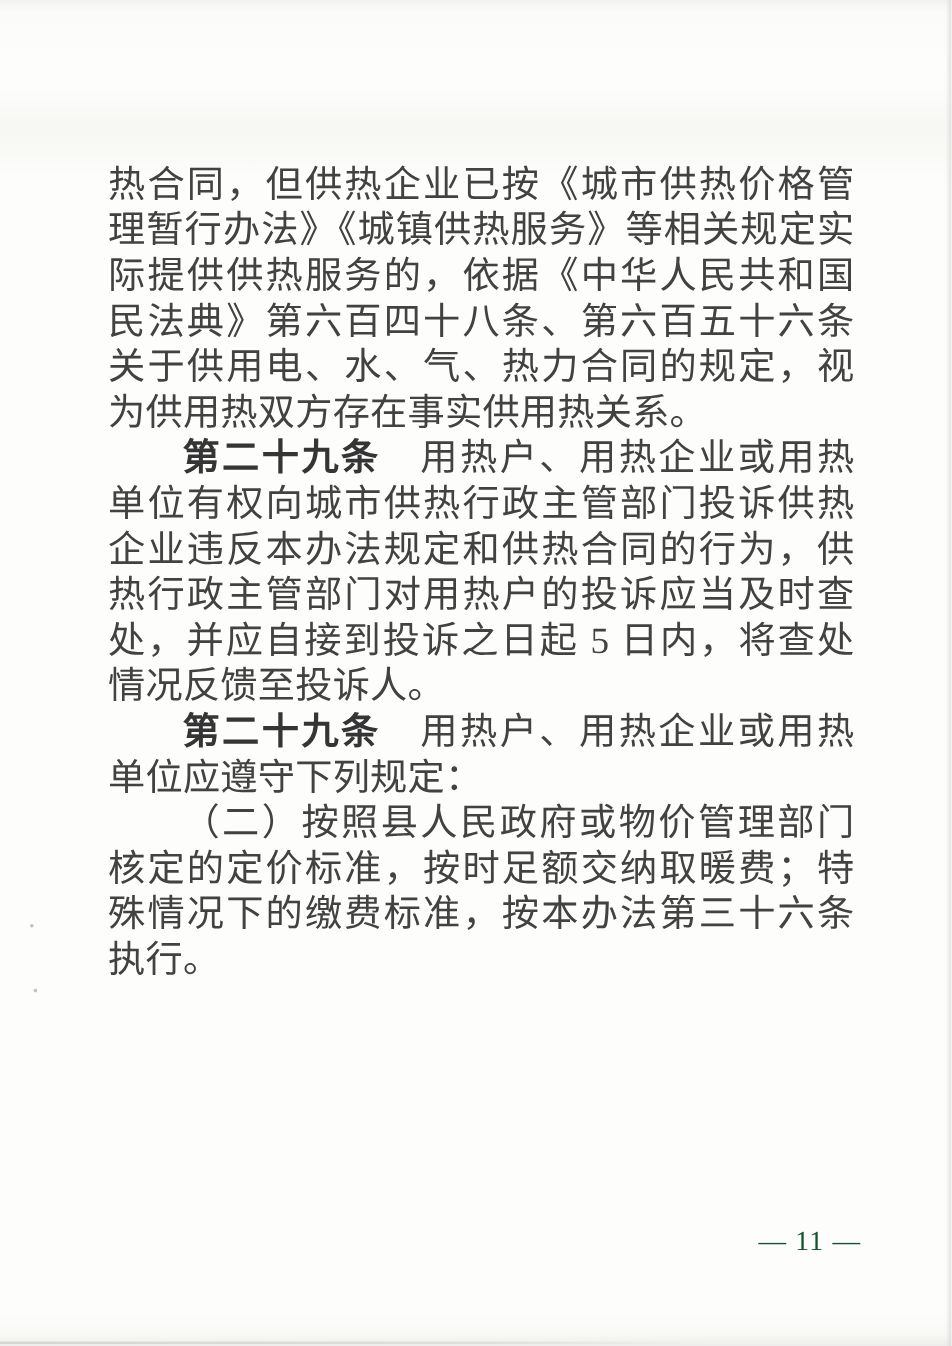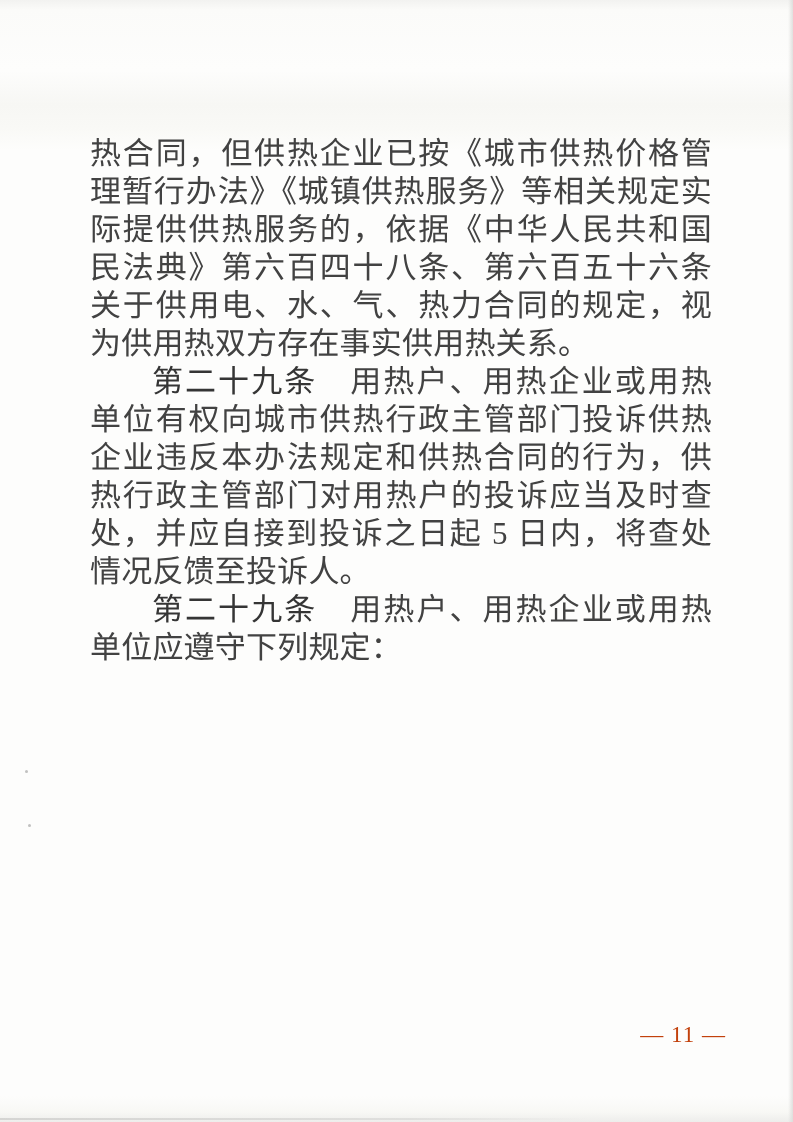--- a/index.html
+++ b/index.html
@@ -55,42 +55,43 @@
     letter-spacing: 0.2px;
   }
   .text-block p {
     margin: 0;
     padding: 0;
   }
   .text-block p.indent {
     text-indent: 2em;
   }
   .text-block b {
-    font-weight: normal;
+    font-weight: bold;
     color: #353535;
   }
   .page-number {
     position: absolute;
-    left: 616px;
+    left: 632px;
     top: 1022px;
     width: 110px;
-    text-align: right;
+    text-align: left;
     font-size: 23px;
-    color: #c2410c;
+    color: #14532d;
     letter-spacing: 1px;
     white-space: nowrap;
   }
 </style>
 </head>
 <body>
 
 <div class="scan-edge-right"></div>
 <div class="scan-edge-bottom"></div>
 <div class="speck s1"></div>
 <div class="speck s2"></div>
 
 <div class="text-block">
   <p><b></b><span>热合同，但供热企业已按《城市供热价格管理暂行办法》《城镇供热服务》等相关规定实际提供供热服务的，依据《中华人民共和国民法典》第六百四十八条、第六百五十六条关于供用电、水、气、热力合同的规定，视为供用热双方存在事实供用热关系。</span></p>
   <p class="indent"><b>第二十九条</b><span>　用热户、用热企业或用热单位有权向城市供热行政主管部门投诉供热企业违反本办法规定和供热合同的行为，供热行政主管部门对用热户的投诉应当及时查处，并应自接到投诉之日起 5 日内，将查处情况反馈至投诉人。</span></p>
   <p class="indent"><b>第二十九条</b><span>　用热户、用热企业或用热单位应遵守下列规定：</span></p>
+  <p class="indent"><b></b><span>（二）按照县人民政府或物价管理部门核定的定价标准，按时足额交纳取暖费；特殊情况下的缴费标准，按本办法第三十六条执行。</span></p>
 </div>
 
 <div class="page-number">— 11 —</div>
 
 </body></html>

